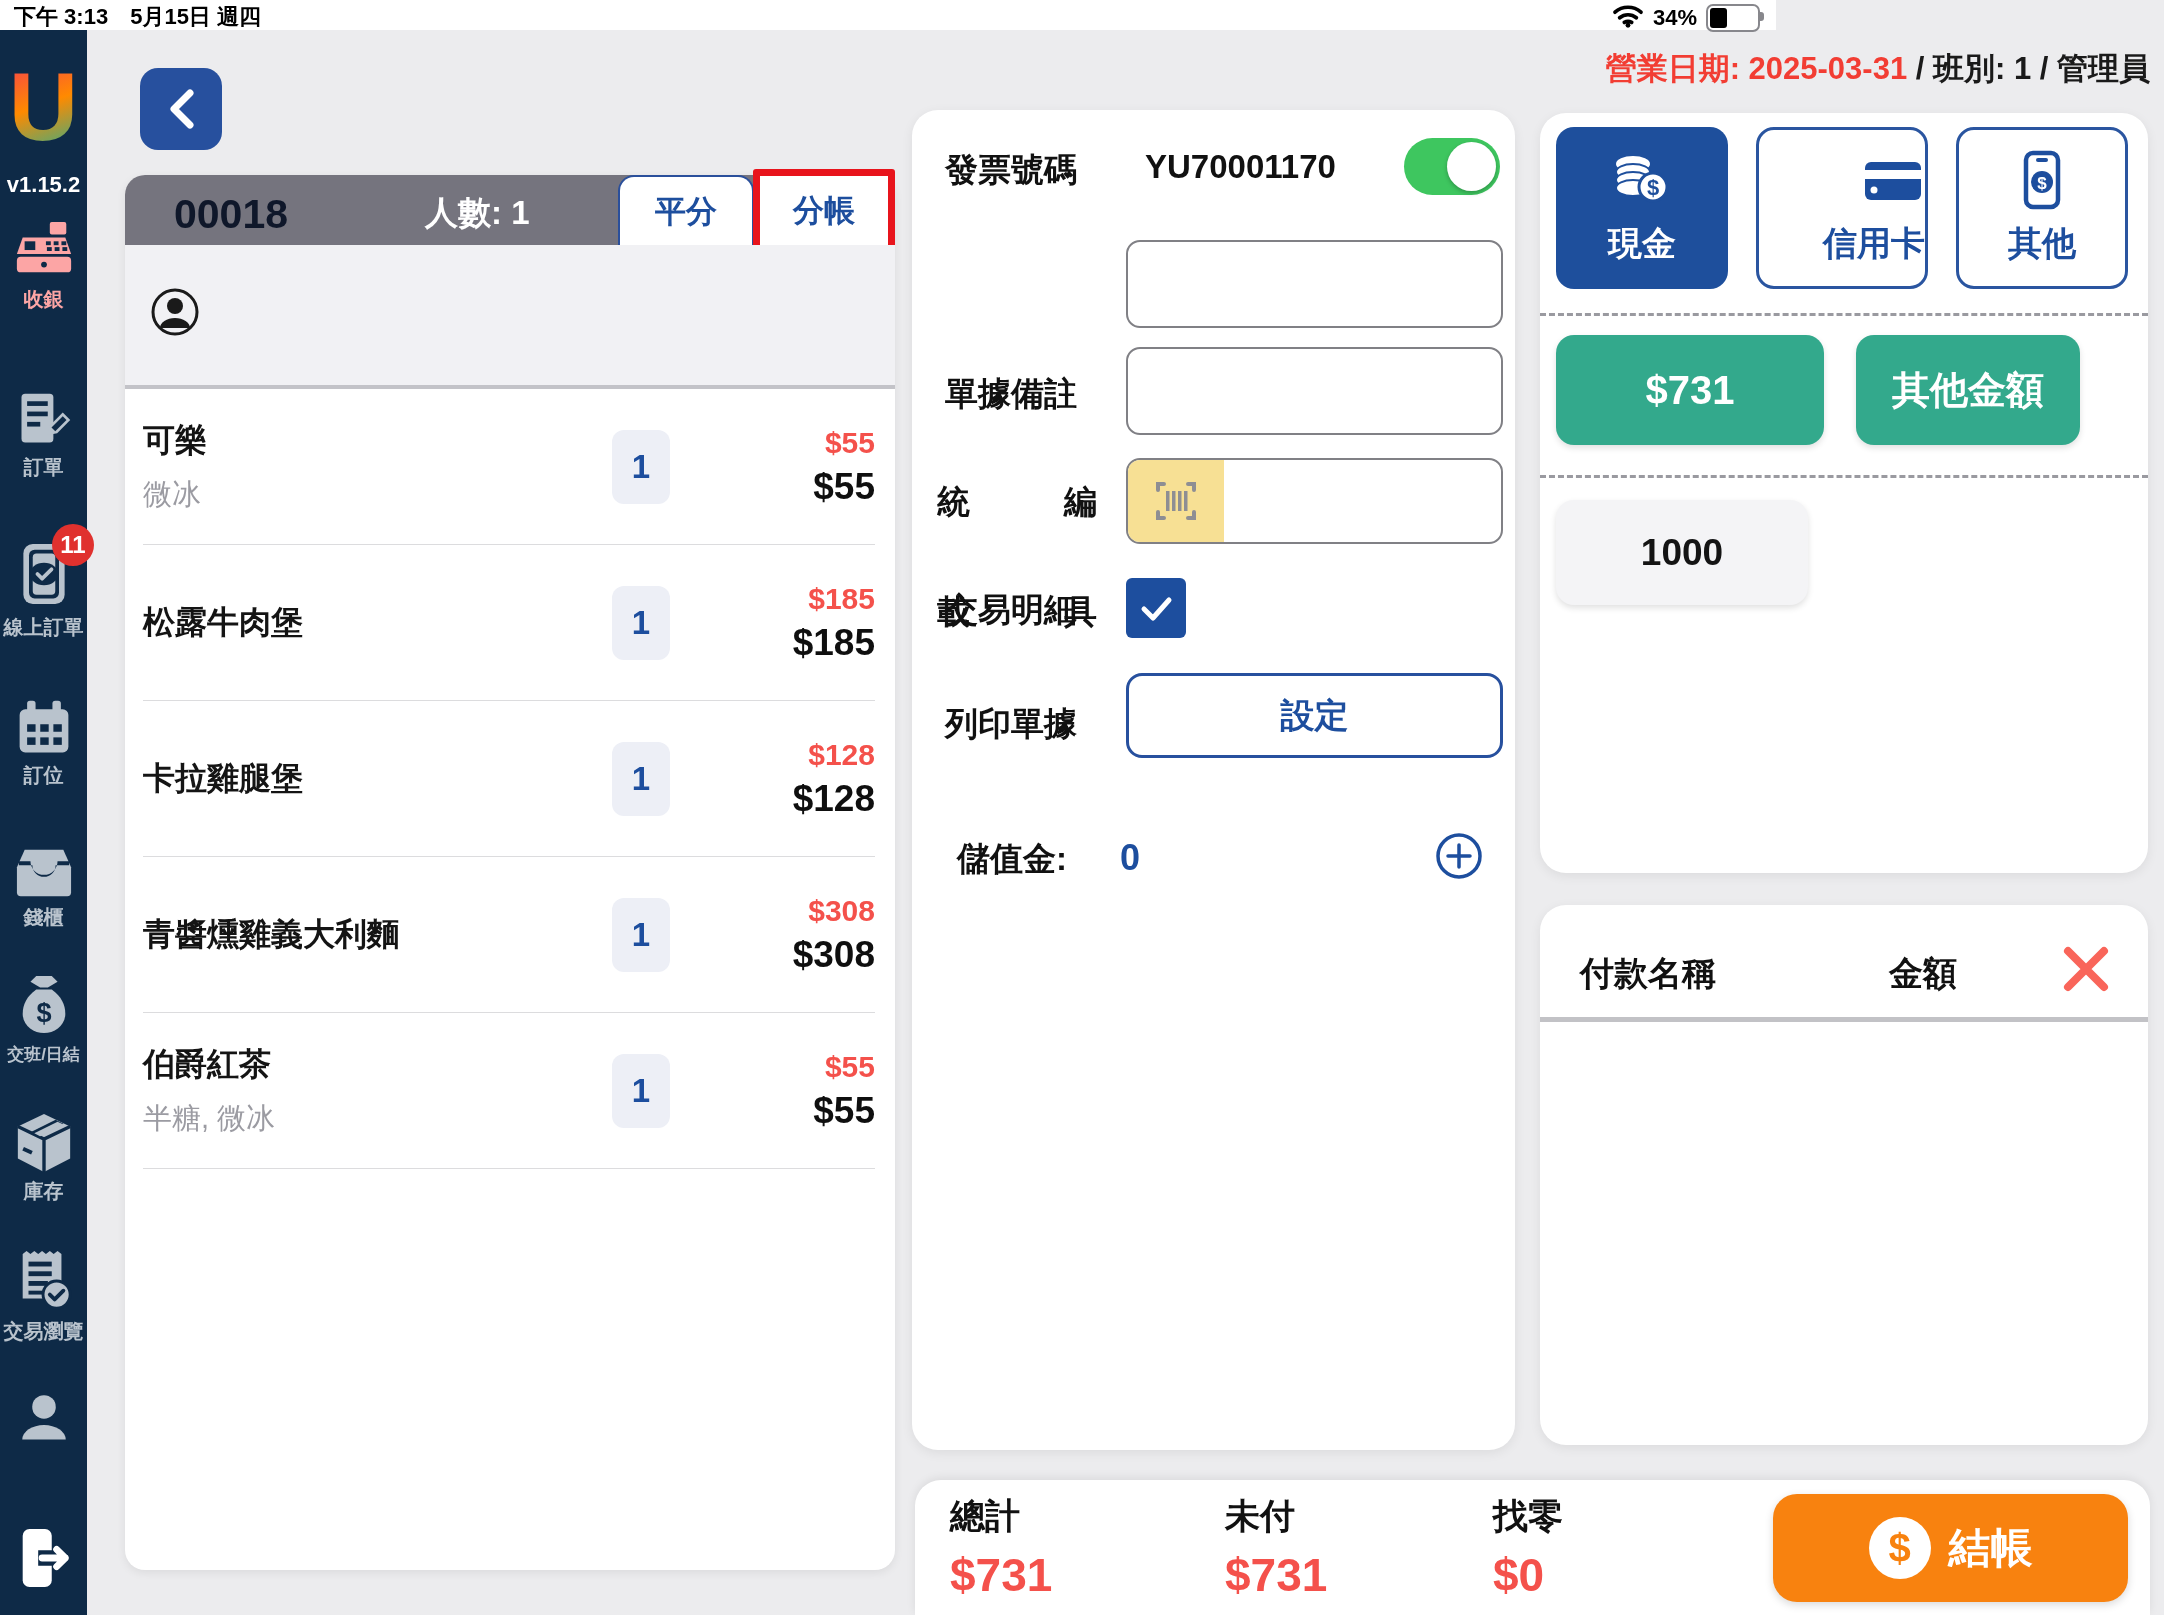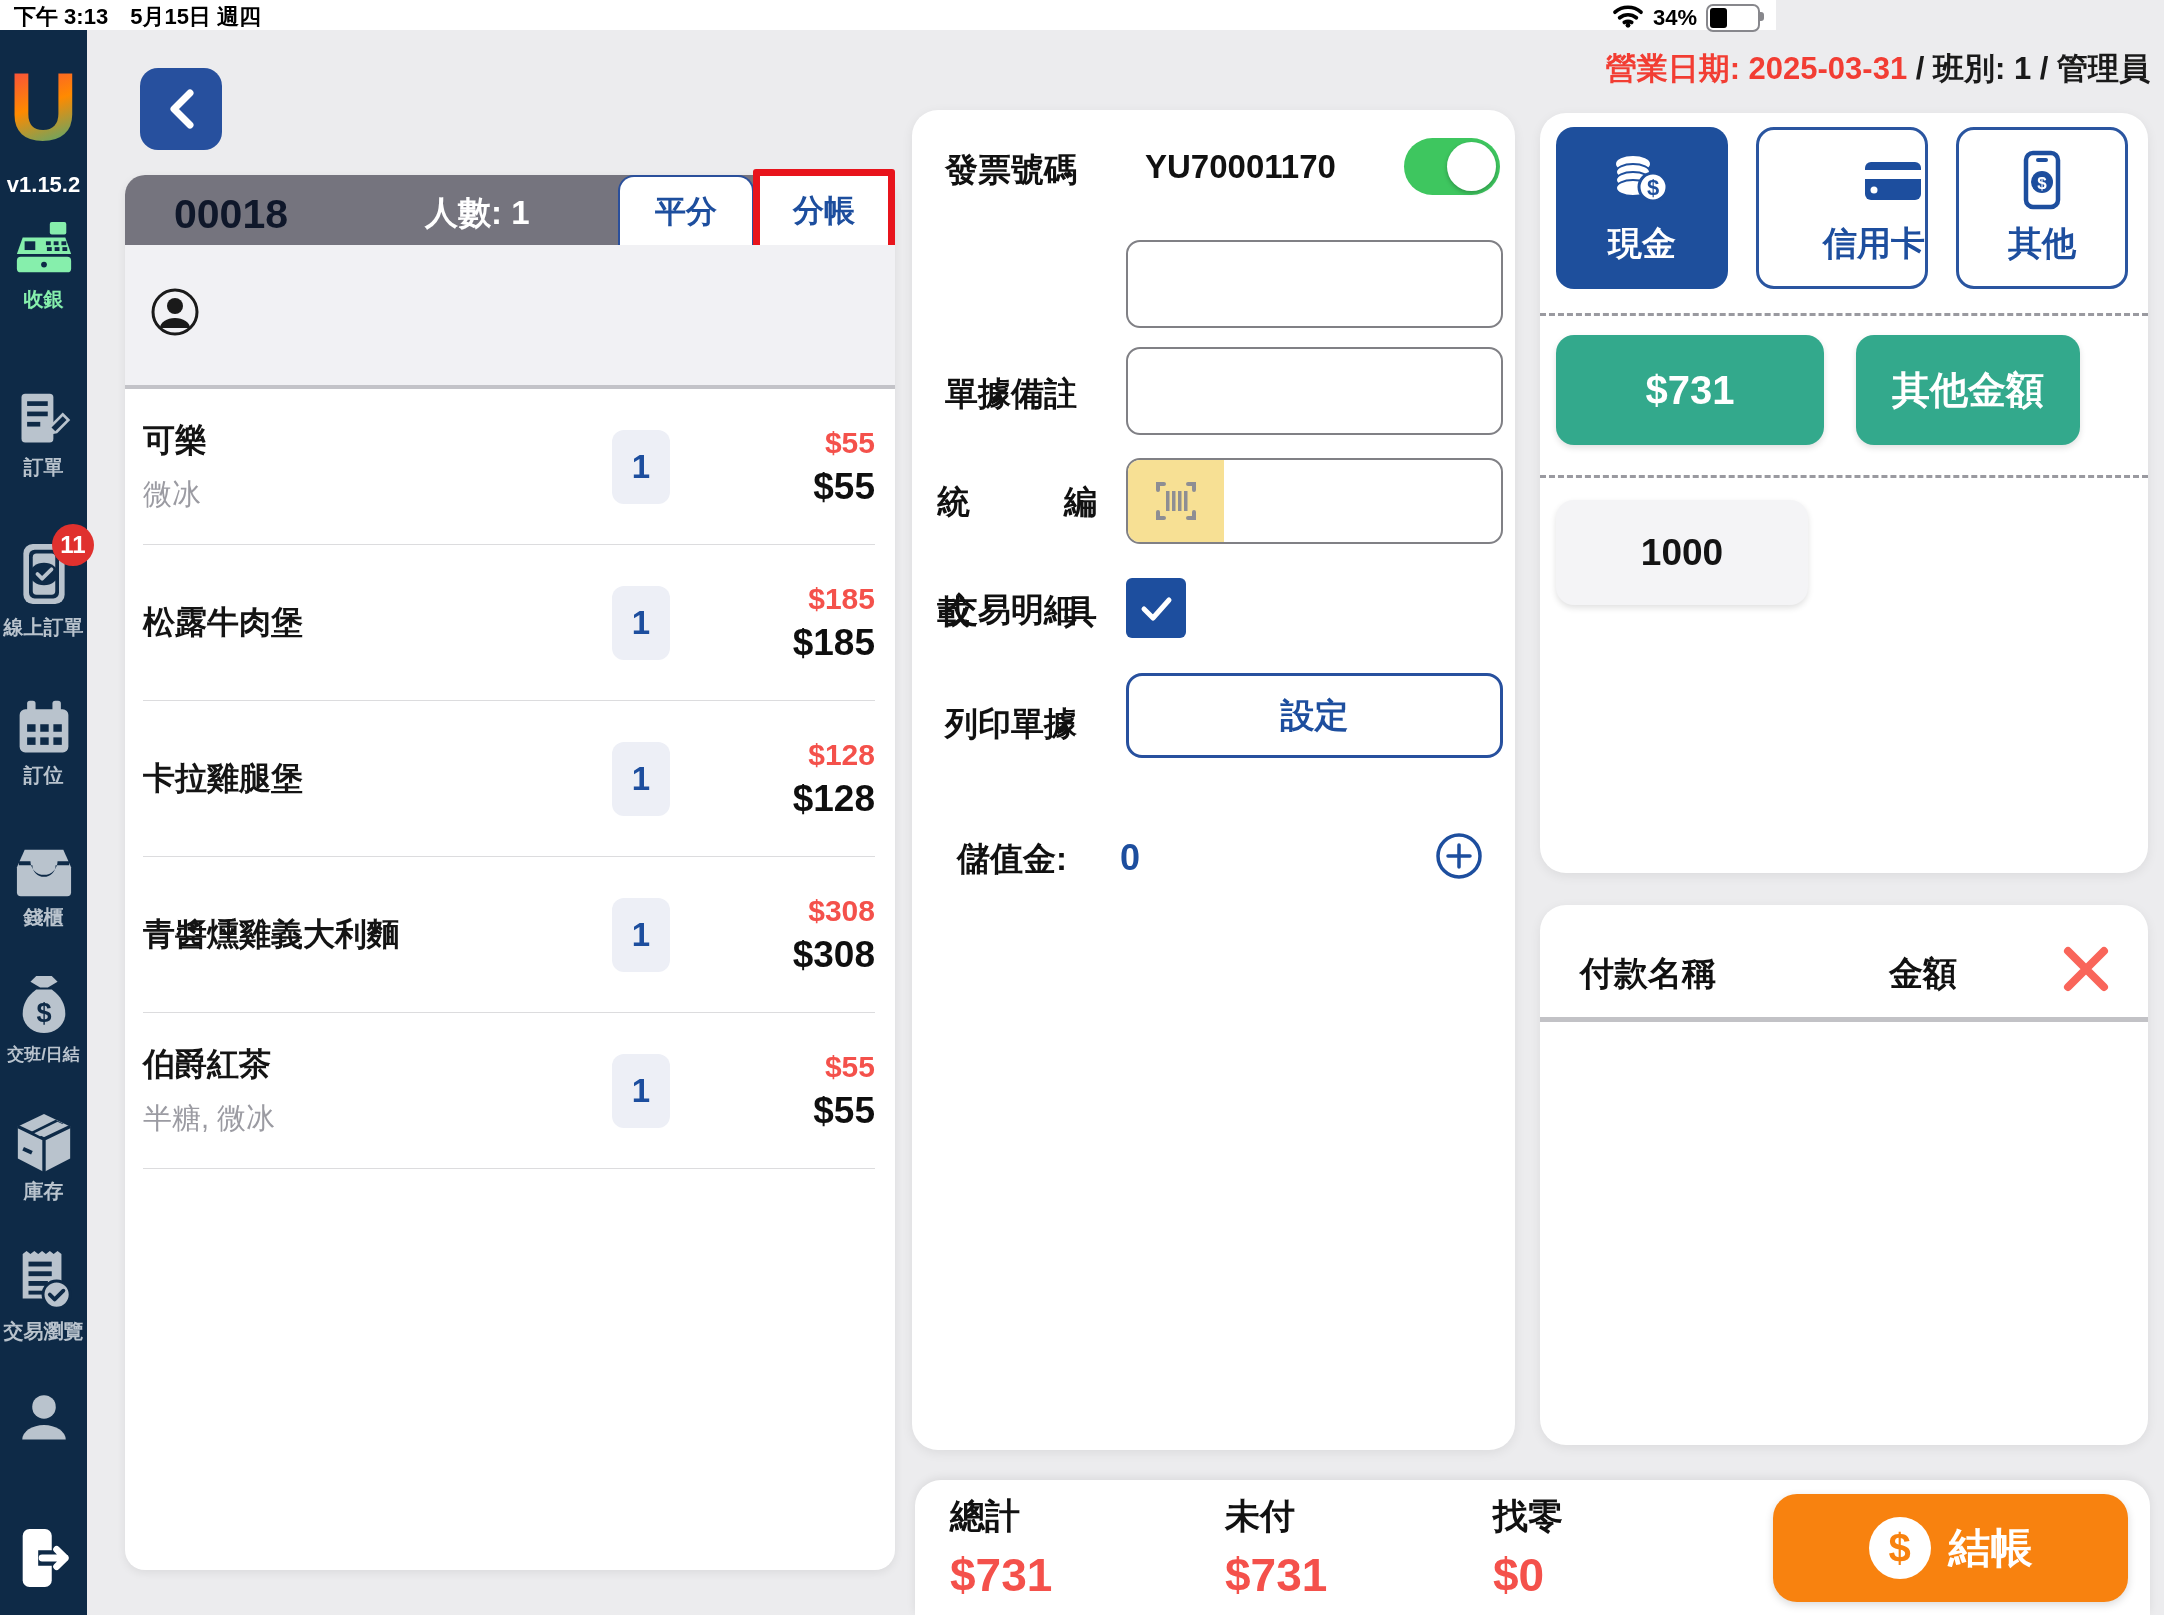--- a/index.html
+++ b/index.html
@@ -16,21 +16,21 @@
   .battery{width:50px;height:24px;border:2px solid #87878c;border-radius:7px;position:relative;background:#fff;}
   .battery .fill{position:absolute;left:2px;top:2px;bottom:2px;width:34%;background:#000;border-radius:3px;}
   .battery .nub{position:absolute;right:-6px;top:6px;width:4px;height:9px;background:#87878c;border-radius:0 3px 3px 0;}
   
   .sidebar{left:0;top:30px;width:87px;height:1585px;background:#0e2a47;}
   .logo{left:0;top:22px;width:87px;text-align:center;font-size:96px;font-weight:bold;
         background:linear-gradient(160deg,#f5315d 0%,#ff8a00 48%,#00b8a9 100%);
         -webkit-background-clip:text;background-clip:text;color:transparent;line-height:110px;}
   .version{left:0;top:142px;width:87px;text-align:center;color:#fff;font-size:22px;font-weight:bold;}
   .navitem{left:0;width:87px;text-align:center;color:#b9c3cd;cursor:pointer;}
-  .navitem.active{color:#86efac;}
+  .navitem.active{color:#fca5a5;}
   .navitem svg{display:block;margin:0 auto;}
   .navlabel{font-size:20px;font-weight:bold;margin-top:6px;line-height:22px;}
   .navlabel.small{font-size:17px;}
   .badge{position:absolute;left:52px;top:-14px;width:42px;height:42px;background:#e0312e;border-radius:50%;
          color:#fff;font-size:24px;font-weight:bold;display:flex;align-items:center;justify-content:center;}
   
   .biz-info{left:1440px;top:48px;width:710px;text-align:right;font-size:31px;font-weight:bold;color:#1a1a1a;}
   .biz-info .red{color:#f23d33;}
   
   .backbtn{left:140px;top:68px;width:82px;height:82px;background:#27509e;border-radius:18px;

